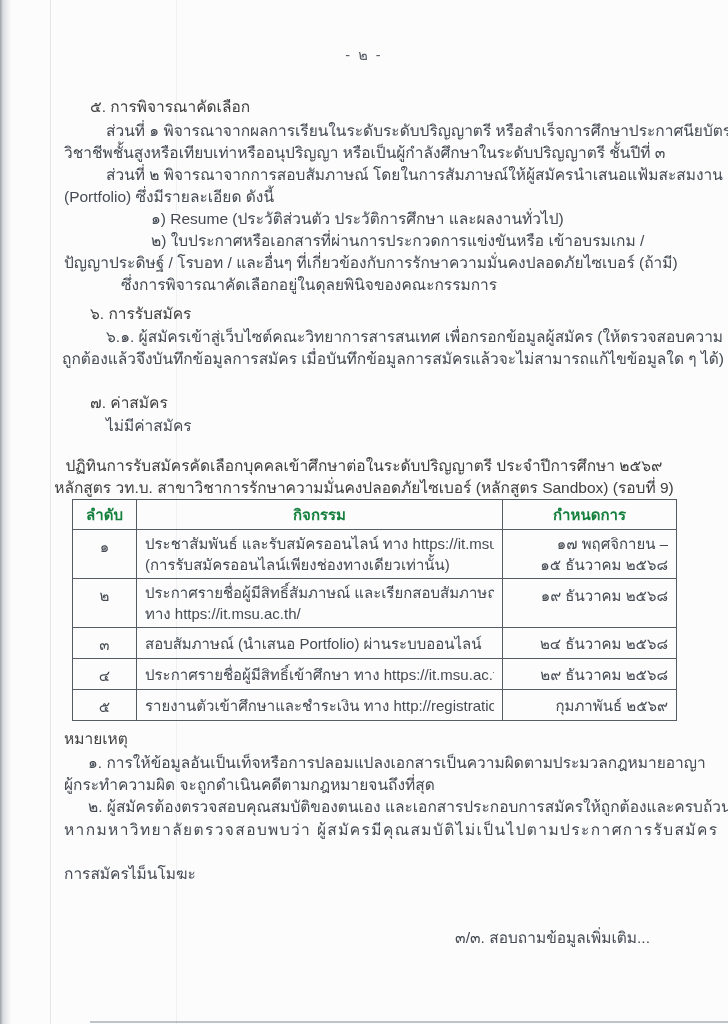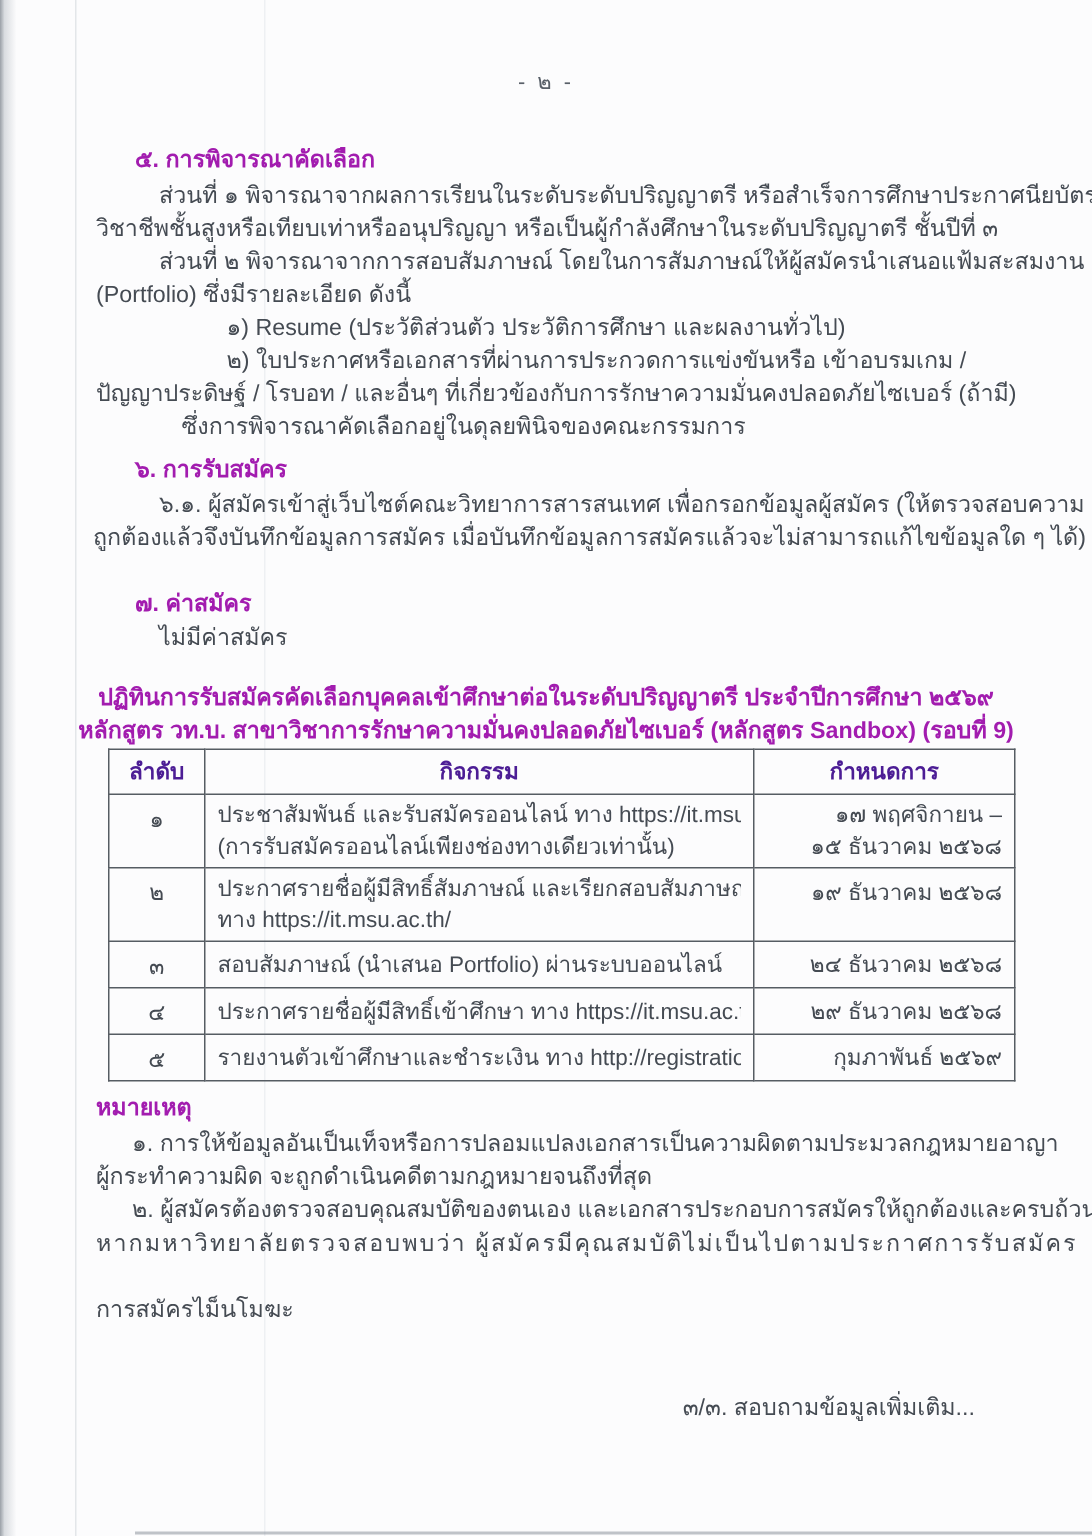--- a/index.html
+++ b/index.html
@@ -30,39 +30,39 @@
   }
   .edge-bottom {
     position:absolute; left:90px; right:0; bottom:1px; height:2px;
     background:rgba(140,147,156,0.55);
   }
   .tline {
     position:absolute;
     white-space:nowrap;
     line-height:20px;
   }
-  .b { font-weight:bold; color:#a21caf; }
+  .b { font-weight:normal; color:#404040; }
   .center { left:0; width:728px; text-align:center; white-space:nowrap; }
   .pageno { color:#596069; font-size:14.5px; letter-spacing:2px; }
   .spread { letter-spacing:1.4px; }
   
   .cal-table {
     position:absolute; left:72px; top:499px; width:604px;
     border-collapse:collapse;
     font-size:15px; color:#454b53;
     table-layout:fixed;
   }
   .cal-table th, .cal-table td {
     border:1px solid #565c63;
     padding:3px 8px;
     line-height:21px;
     vertical-align:middle;
   }
   .cal-table th {
-    font-weight:bold; color:#4c1d95; text-align:center;
+    font-weight:bold; color:#15803d; text-align:center;
     padding:4px 4px;
   }
   .col-no   { width:64px; }
   .col-act  { width:366px; }
   .col-sch  { width:174px; }
   td.no-cell  { text-align:center; vertical-align:top; padding-top:6px; }
   td.act-cell { text-align:left; }
   td.sch-cell { text-align:right; }
   td.tall { height:48px; }
   td.short { height:31px; }

